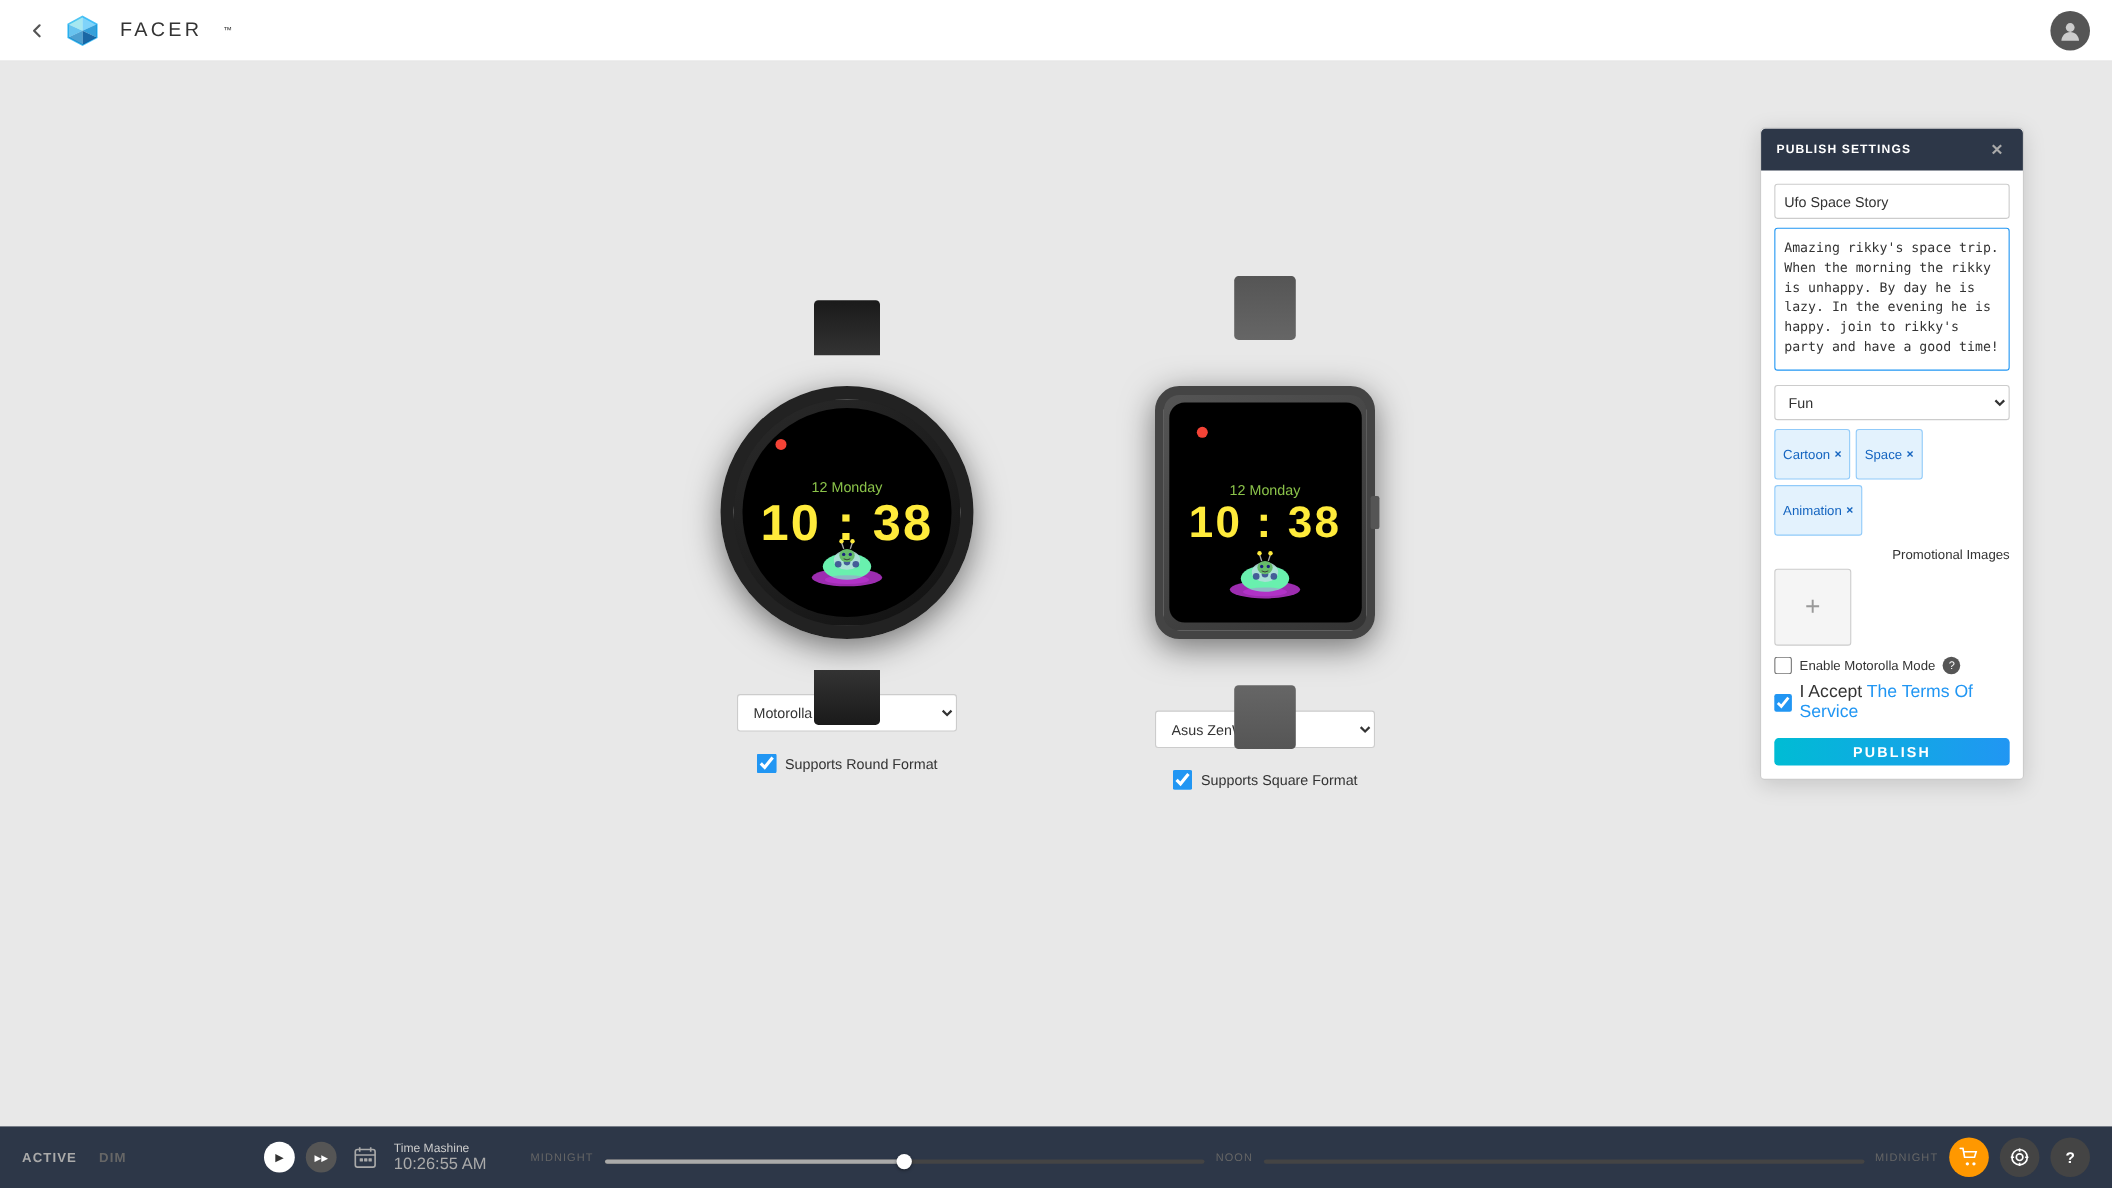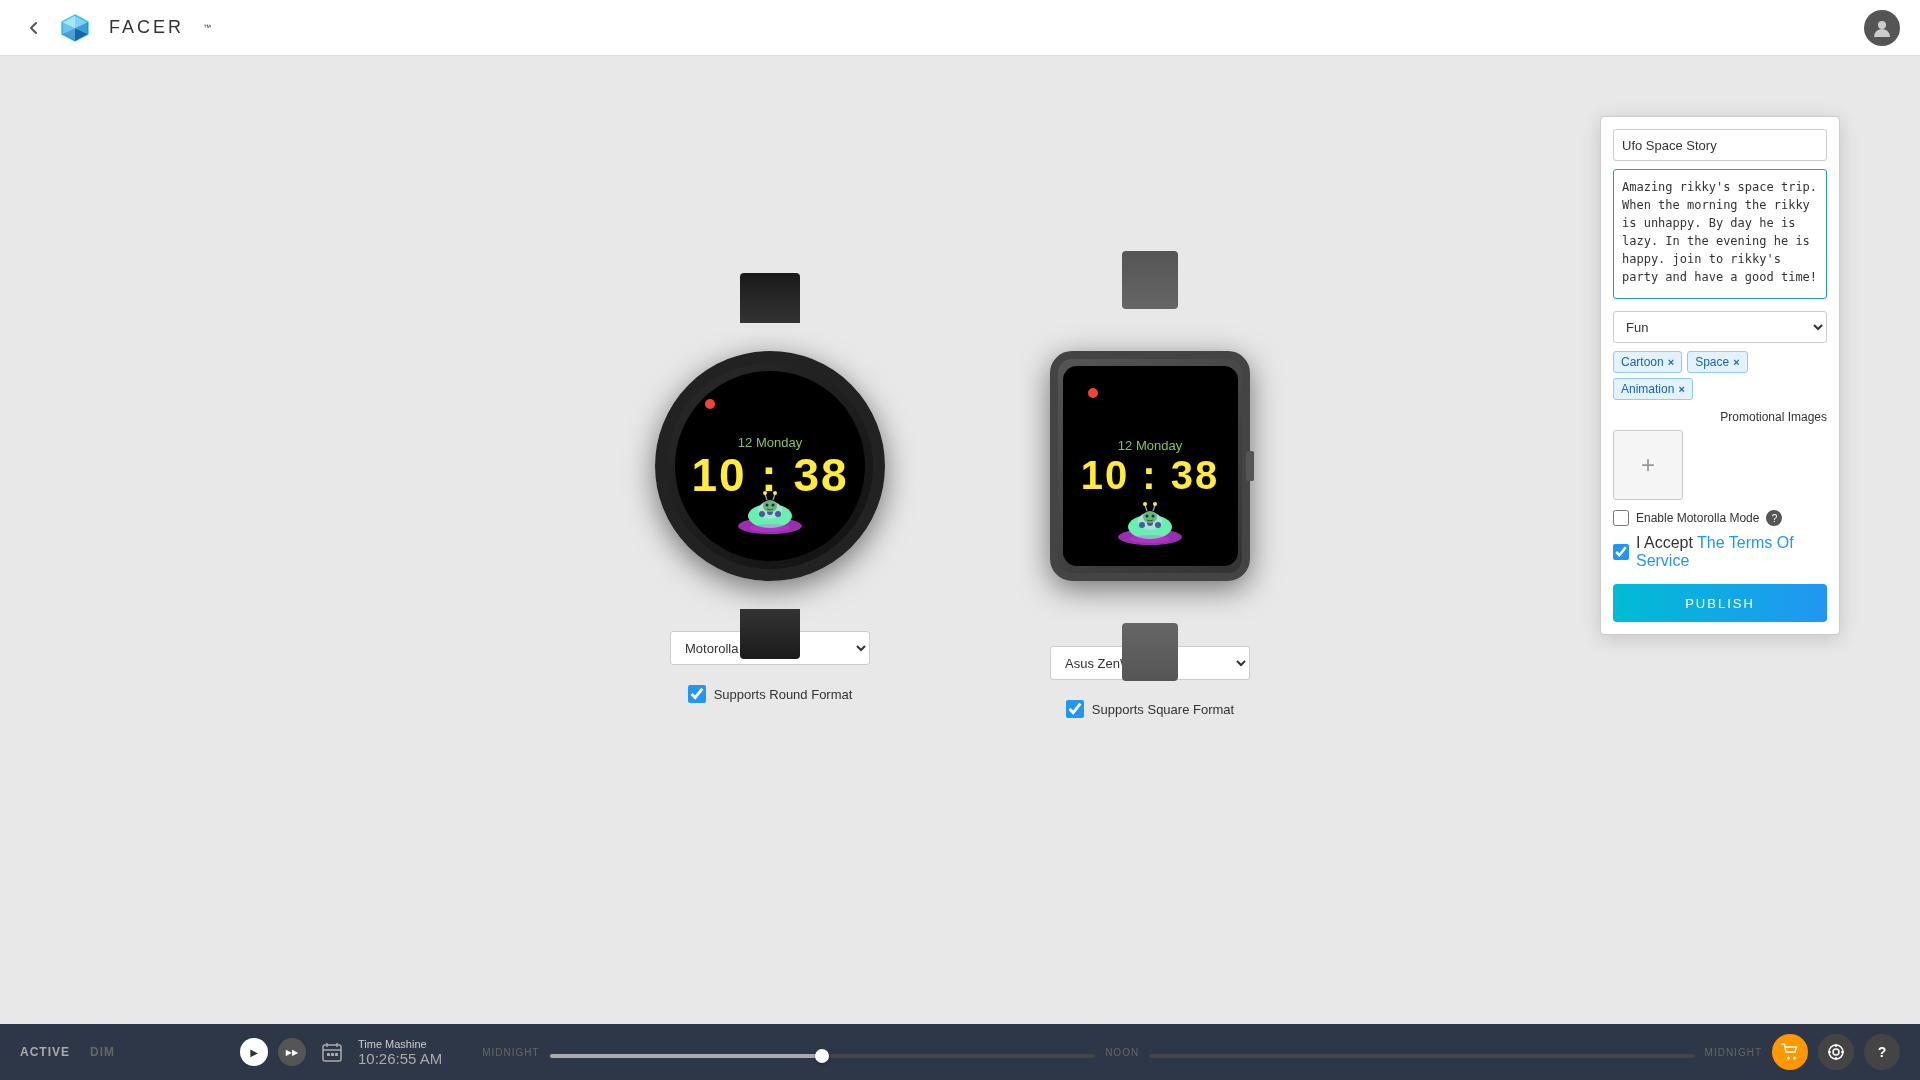--- a/index.html
+++ b/index.html
@@ -314,21 +314,21 @@
       margin-bottom: 10px;
       align-items: center;
     }
     .tag {
       display: flex;
       align-items: center;
       gap: 4px;
       background: #e3f2fd;
       border: 1px solid #90caf9;
       border-radius: 3px;
-      padding: 3px 7px;
+      padding: 15px 7px;
       font-size: 12px;
       color: #1565c0;
     }
     .tag-x {
       cursor: pointer;
       font-size: 11px;
       color: #1565c0;
       font-weight: 700;
     }
     .tag-input-inline {
@@ -405,27 +405,27 @@
       color: #333;
     }
     .tos-link {
       color: #2196f3;
       text-decoration: none;
       cursor: pointer;
     }
 
     .publish-btn {
       width: 100%;
-      height: 38px;
+      height: 25px;
       background: linear-gradient(to right, #00bcd4, #2196f3);
       border: none;
       border-radius: 4px;
       color: #fff;
       font-size: 13px;
-      font-weight: 400;
+      font-weight: 700;
       letter-spacing: 2px;
       cursor: pointer;
       text-transform: uppercase;
     }
 
     
     .bottom-bar {
       position: absolute;
       bottom: 0;
       left: 0;
@@ -672,20 +672,24 @@
     <select class="watch-select">
       <option>Asus ZenWatch</option>
     </select>
     <div class="watch-checkbox-row">
       <input type="checkbox" class="watch-checkbox" checked="" style="">
       <span>Supports Square Format</span>
     </div>
   </div>
 
   <div class="publish-panel">
+    <div class="publish-panel-header">
+      <span>PUBLISH SETTINGS</span>
+      <div class="panel-close-btn">✕</div>
+    </div>
     <div class="publish-panel-body">
       <input type="text" class="panel-input" value="Ufo Space Story" style="">
       <textarea class="panel-textarea" style="">Amazing rikky's space trip. When the morning the rikky is unhappy. By day he is lazy. In the evening he is happy. join to rikky's party and have a good time!</textarea>
       <select class="panel-select">
         <option>Fun</option>
         <option>Sport</option>
         <option>Classic</option>
       </select>
       <div class="tags-row">
         <div class="tag">

